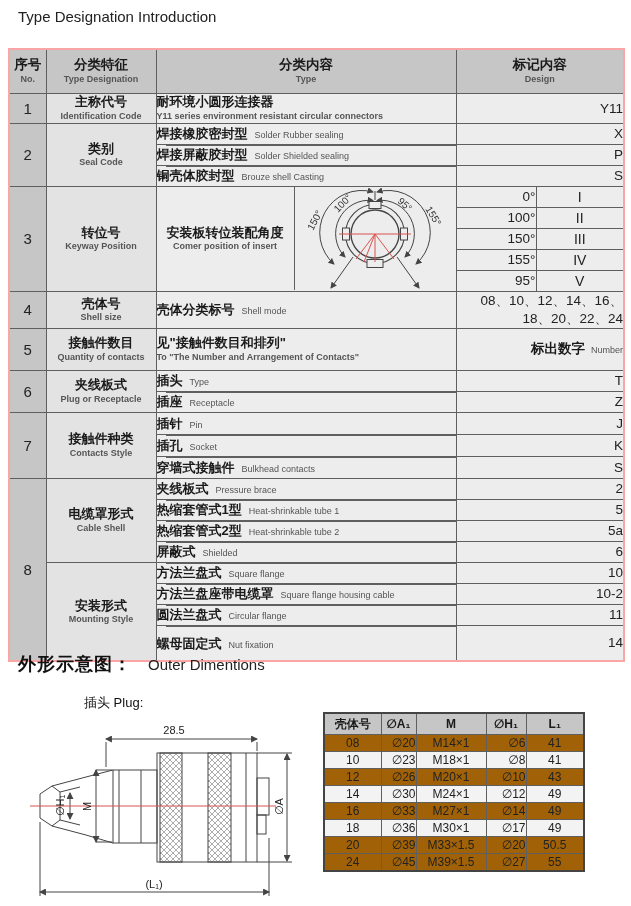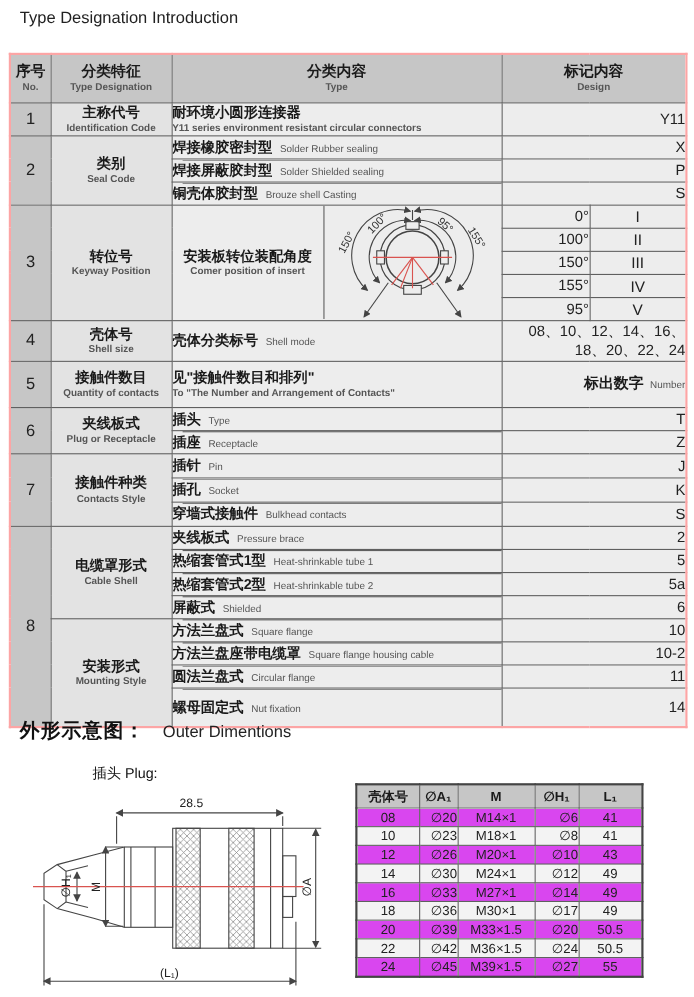--- a/index.html
+++ b/index.html
@@ -42,21 +42,21 @@
   .rom{text-align:center;padding-left:0;font-size:14px;}
   .r3cell{padding:0;}
   .r3flex{display:flex;height:100%;align-items:stretch;}
   .r3text{width:138px;border-right:1px solid #5f5f5f;display:flex;flex-direction:column;justify-content:center;text-align:center;padding:0 2px;box-sizing:border-box;}
   .r3diag{flex:1;display:flex;align-items:center;justify-content:center;}
 
   
   table.dim{border-collapse:collapse;table-layout:fixed;border:2px solid #444;}
   .dim th,.dim td{border:1px solid #5f5f5f;padding:0;text-align:center;overflow:hidden;}
   .dim th{background:#c6c6c6;font-size:12px;font-weight:bold;height:20px;}
-  .dim td{background:#d946ef;font-size:12px;height:16px;color:#222;}
+  .dim td{background:#a16207;font-size:12px;height:16px;color:#222;}
   .dim tr.alt td{background:#f3f3f3;}
   .dim td:nth-child(2),.dim td:nth-child(4){text-align:right;padding-left:5px;}
 
   svg text{font-family:"Liberation Sans","DejaVu Sans",sans-serif;}
 </style>
 </head>
 <body>
 
 <div class="abs doc-title" style="left:18px;top:8px;">
   <span class="en-title">Type Designation Introduction</span>
@@ -427,27 +427,20 @@
         <td>∅17</td>
         <td>49</td>
       </tr>
       <tr>
         <td>20</td>
         <td>∅39</td>
         <td>M33×1.5</td>
         <td>∅20</td>
         <td>50.5</td>
       </tr>
-      <tr class="alt">
-        <td>22</td>
-        <td>∅42</td>
-        <td>M36×1.5</td>
-        <td>∅24</td>
-        <td>50.5</td>
-      </tr>
       <tr>
         <td>24</td>
         <td>∅45</td>
         <td>M39×1.5</td>
         <td>∅27</td>
         <td>55</td>
       </tr>
     </tbody>
 </table>
 

